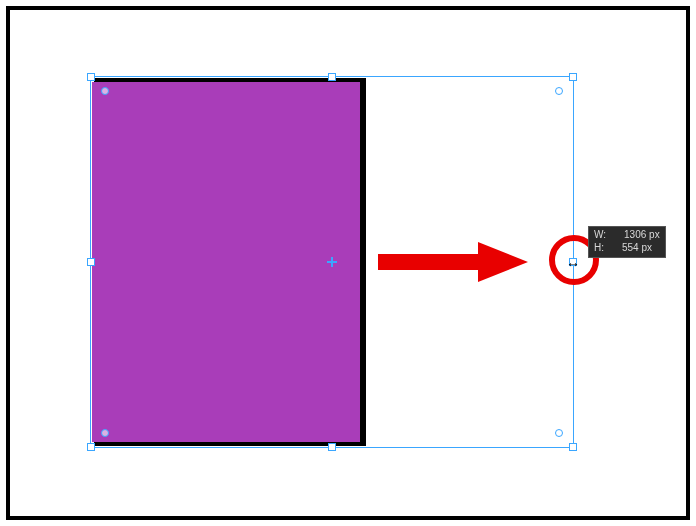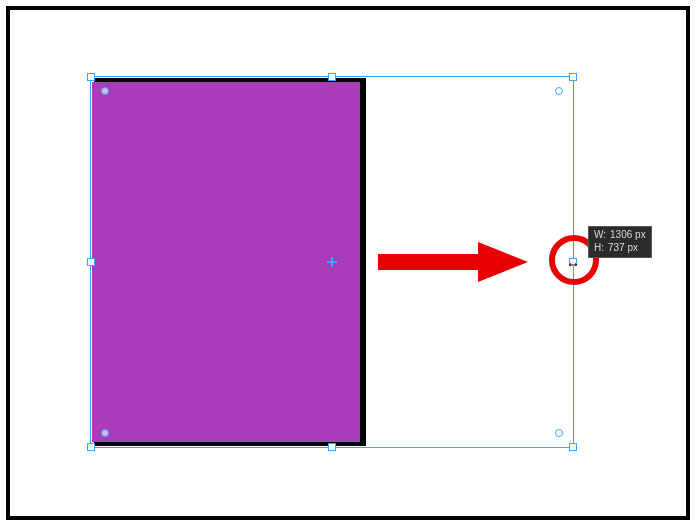--- a/index.html
+++ b/index.html
@@ -148,21 +148,21 @@
     background: #2b2b2b;
     color: #d8d8d8;
     border: 1px solid #555;
     padding: 2px 5px 3px 5px;
     line-height: 1.25;
     font-size: 10px;
     white-space: nowrap;
   }
   .dim-tooltip .row { display: block; }
   .dim-tooltip .lbl { color: #d8d8d8; }
-  .dim-tooltip .val { color: #d8d8d8; margin-left: 4px; }
+  .dim-tooltip .val { color: #d8d8d8; margin-left: 18px; }
 </style>
 </head>
 <body>
 
 <div class="outer-frame">
   <div class="canvas-area">
 
     <div class="original-shape"></div>
 
     <div class="purple-shape"></div>
@@ -191,18 +191,18 @@
 
     <div class="annot-circle"></div>
 
     <div class="resize-cursor">↔</div>
 
     <div class="dim-tooltip">
       <span class="row">
         <span class="lbl">W:</span><span class="val">1306 px</span>
       </span>
       <span class="row">
-        <span class="lbl">H:</span><span class="val">737 px</span>
+        <span class="lbl">H:</span><span class="val">554 px</span>
       </span>
     </div>
 
   </div>
 </div>
 
 </body></html>

